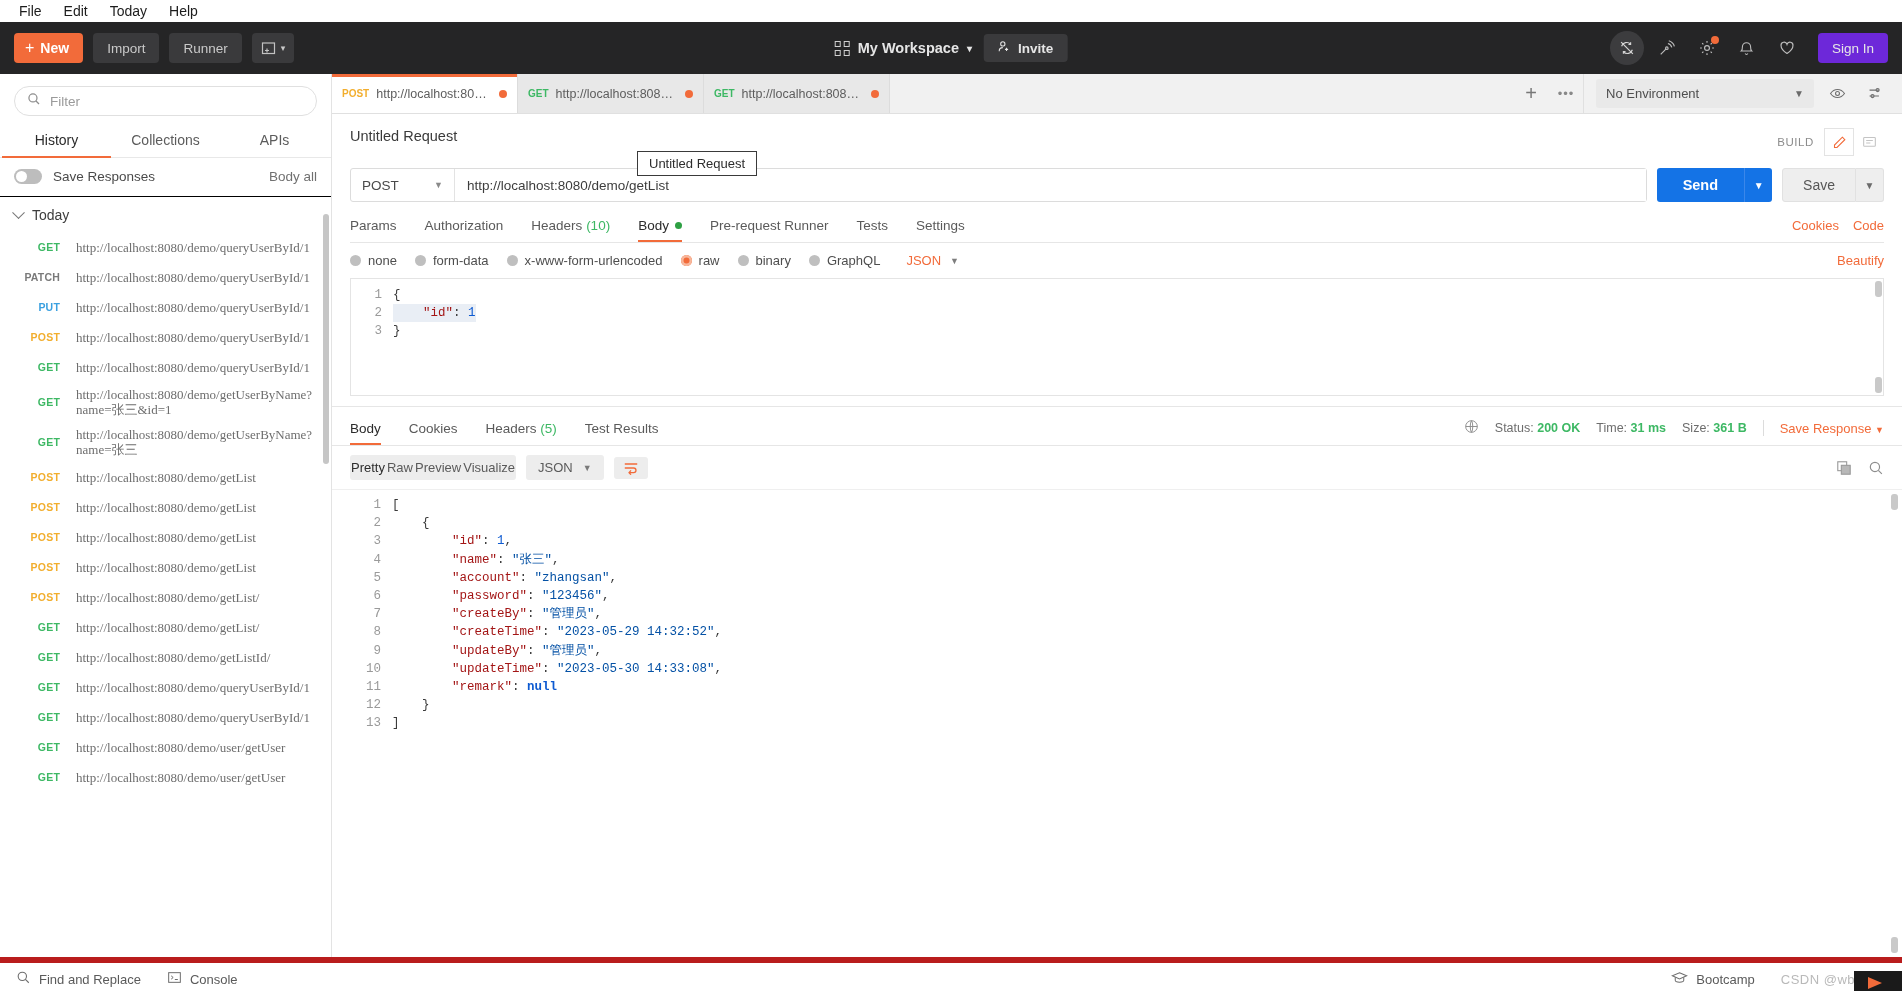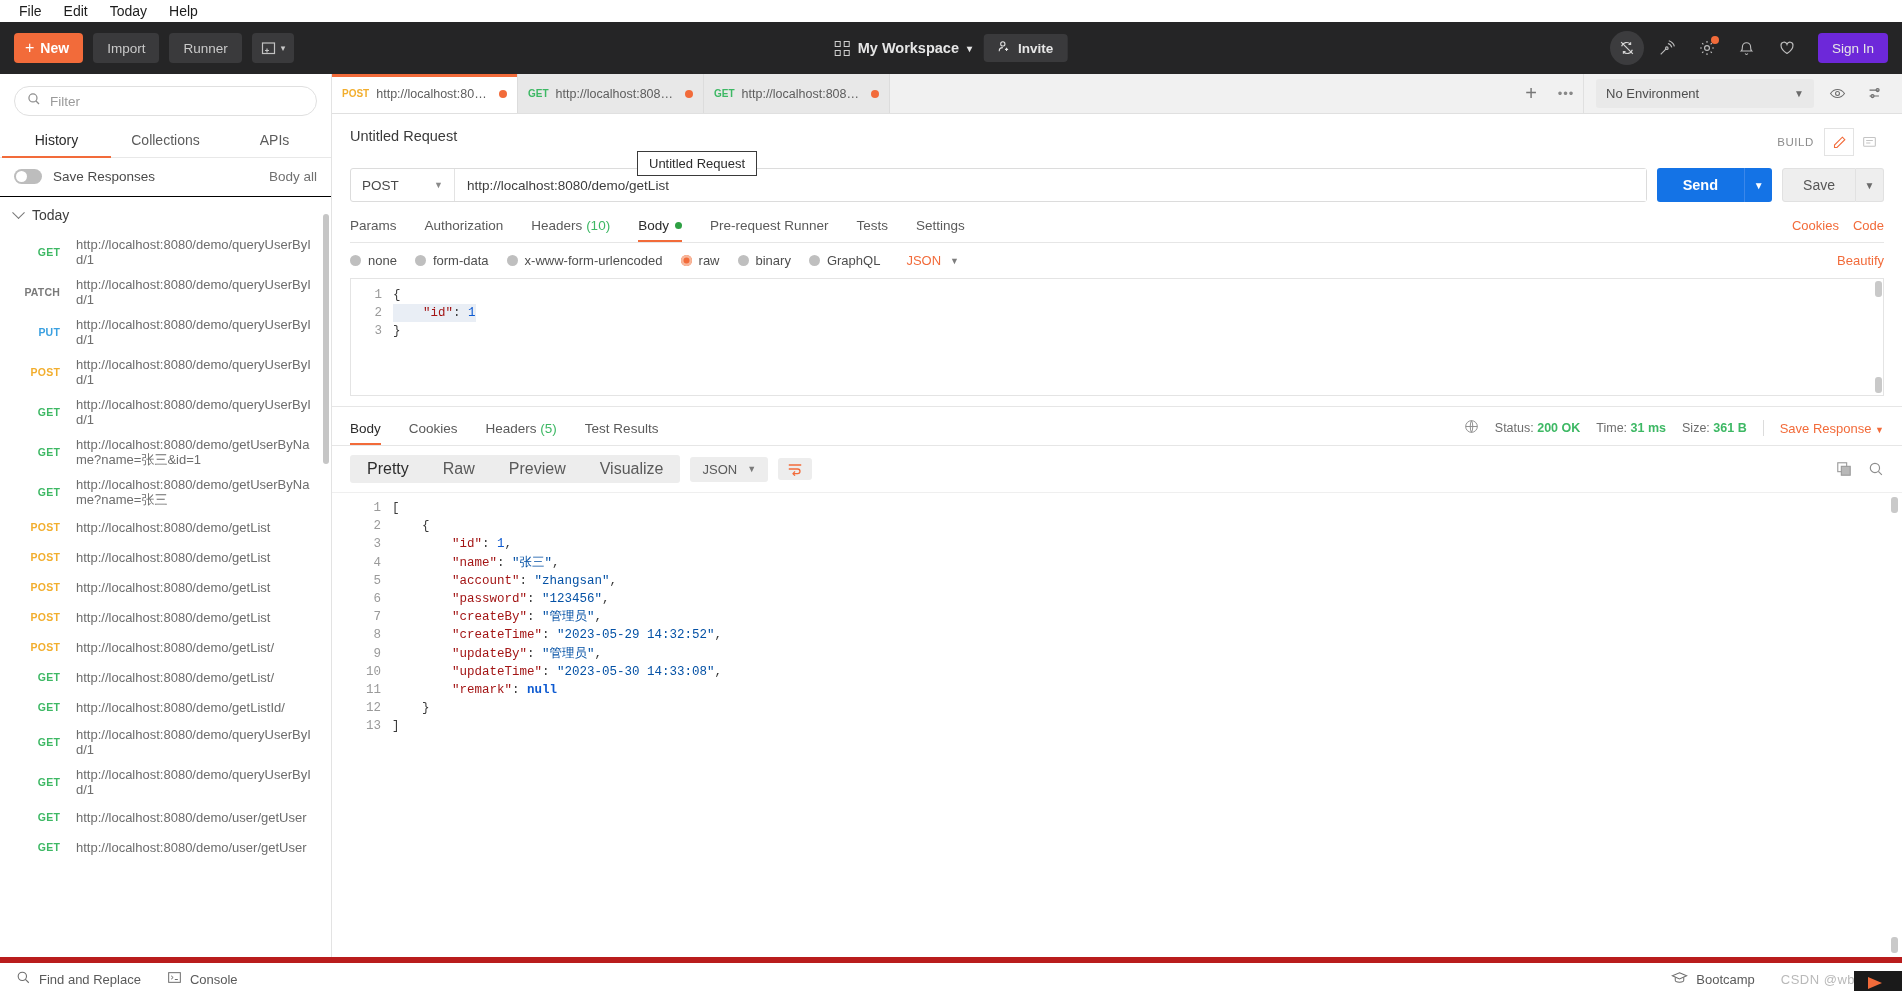--- a/index.html
+++ b/index.html
@@ -132,20 +132,21 @@
     width: 52px; flex: 0 0 52px; text-align: right; font-size: 10.5px;
     font-weight: 700; padding-right: 6px; letter-spacing: .2px;
   }
   .m-GET { color: #3db864; }
   .m-POST { color: #f2ae2e; }
   .m-PUT { color: #3aa0e0; }
   .m-PATCH { color: #7a7a7a; }
   .hurl {
     font-size: 13px; color: #6d6d6d; line-height: 15px; margin-left: 10px;
     word-break: break-all;
+    font-family: Liberation Serif, serif;
   }
   .grp-sep { border-top: 1px solid #ececec; margin-top: 4px; }
 
   .side-scrollbar {
     position: absolute; right: 2px; top: 140px; width: 6px; height: 250px;
     background: #c6c6c6; border-radius: 3px;
   }
 
   
   .main { flex: 1; display: flex; flex-direction: column; min-width: 0; }
@@ -338,21 +339,21 @@
   .save-resp { color: #f26b3a; font-size: 13px; cursor: pointer; }
 
   .resp-tools {
     display: flex; align-items: center; padding: 9px 18px 9px 18px; gap: 0;
     border-top: 1px solid #e6e6e6;
   }
   .pill-grp {
     display: flex; background: #ededed; border-radius: 3px; overflow: hidden;
   }
   .pill {
-    font-size: 16px; color: #5a5a5a; padding: 5px 17px; cursor: pointer;
+    font-size: 13px; color: #5a5a5a; padding: 5px 1px; cursor: pointer;
   }
   .pill.active { color: #2d2d2d; }
   .fmt-sel {
     display: flex; align-items: center; gap: 10px; background: #ededed;
     border-radius: 3px; padding: 5px 12px; font-size: 13px; color: #5a5a5a;
     margin-left: 10px; cursor: pointer;
   }
   .fmt-sel .caret { font-size: 9px; color: #7a7a7a; }
   .wrap-btn {
     background: #ededed; border-radius: 3px; padding: 4px 9px; margin-left: 10px;

